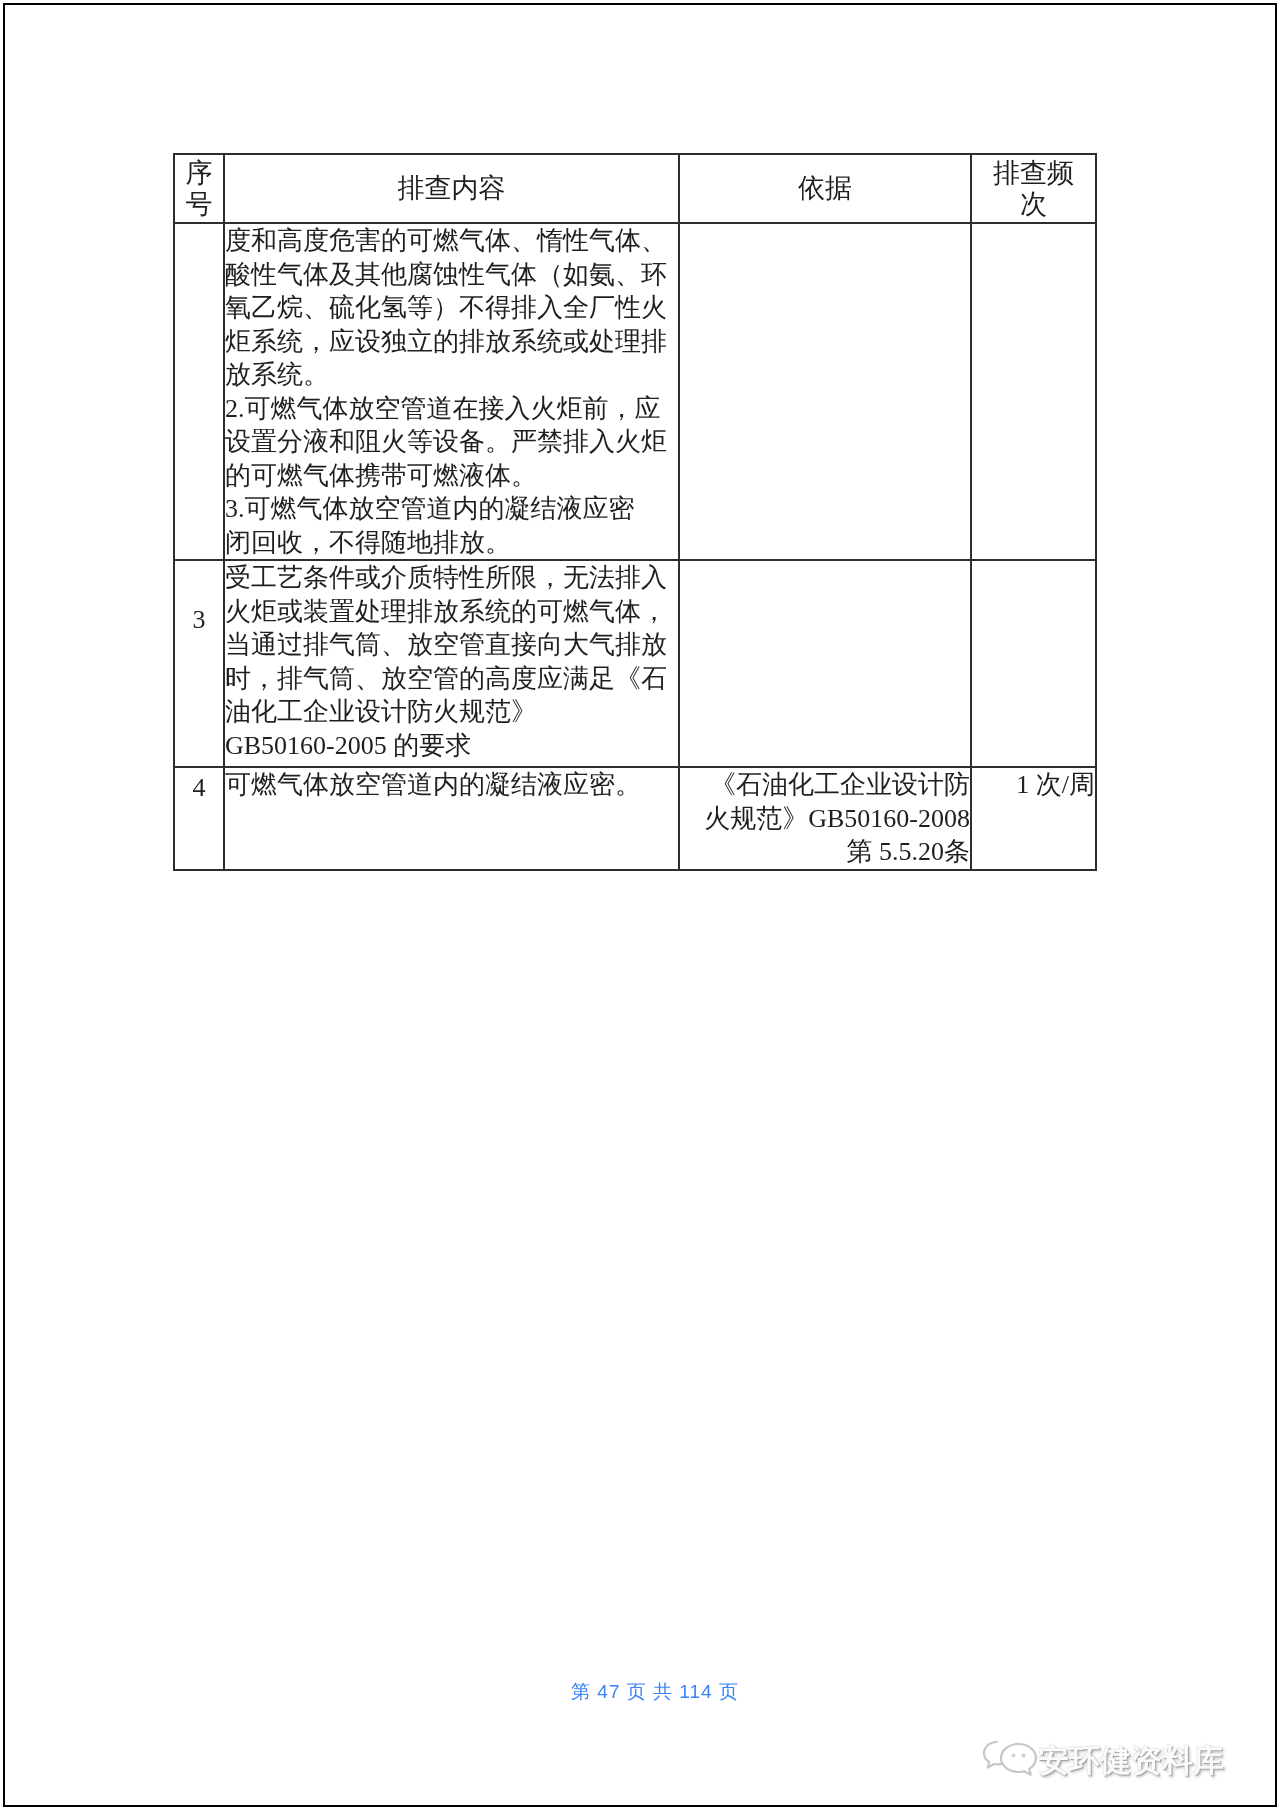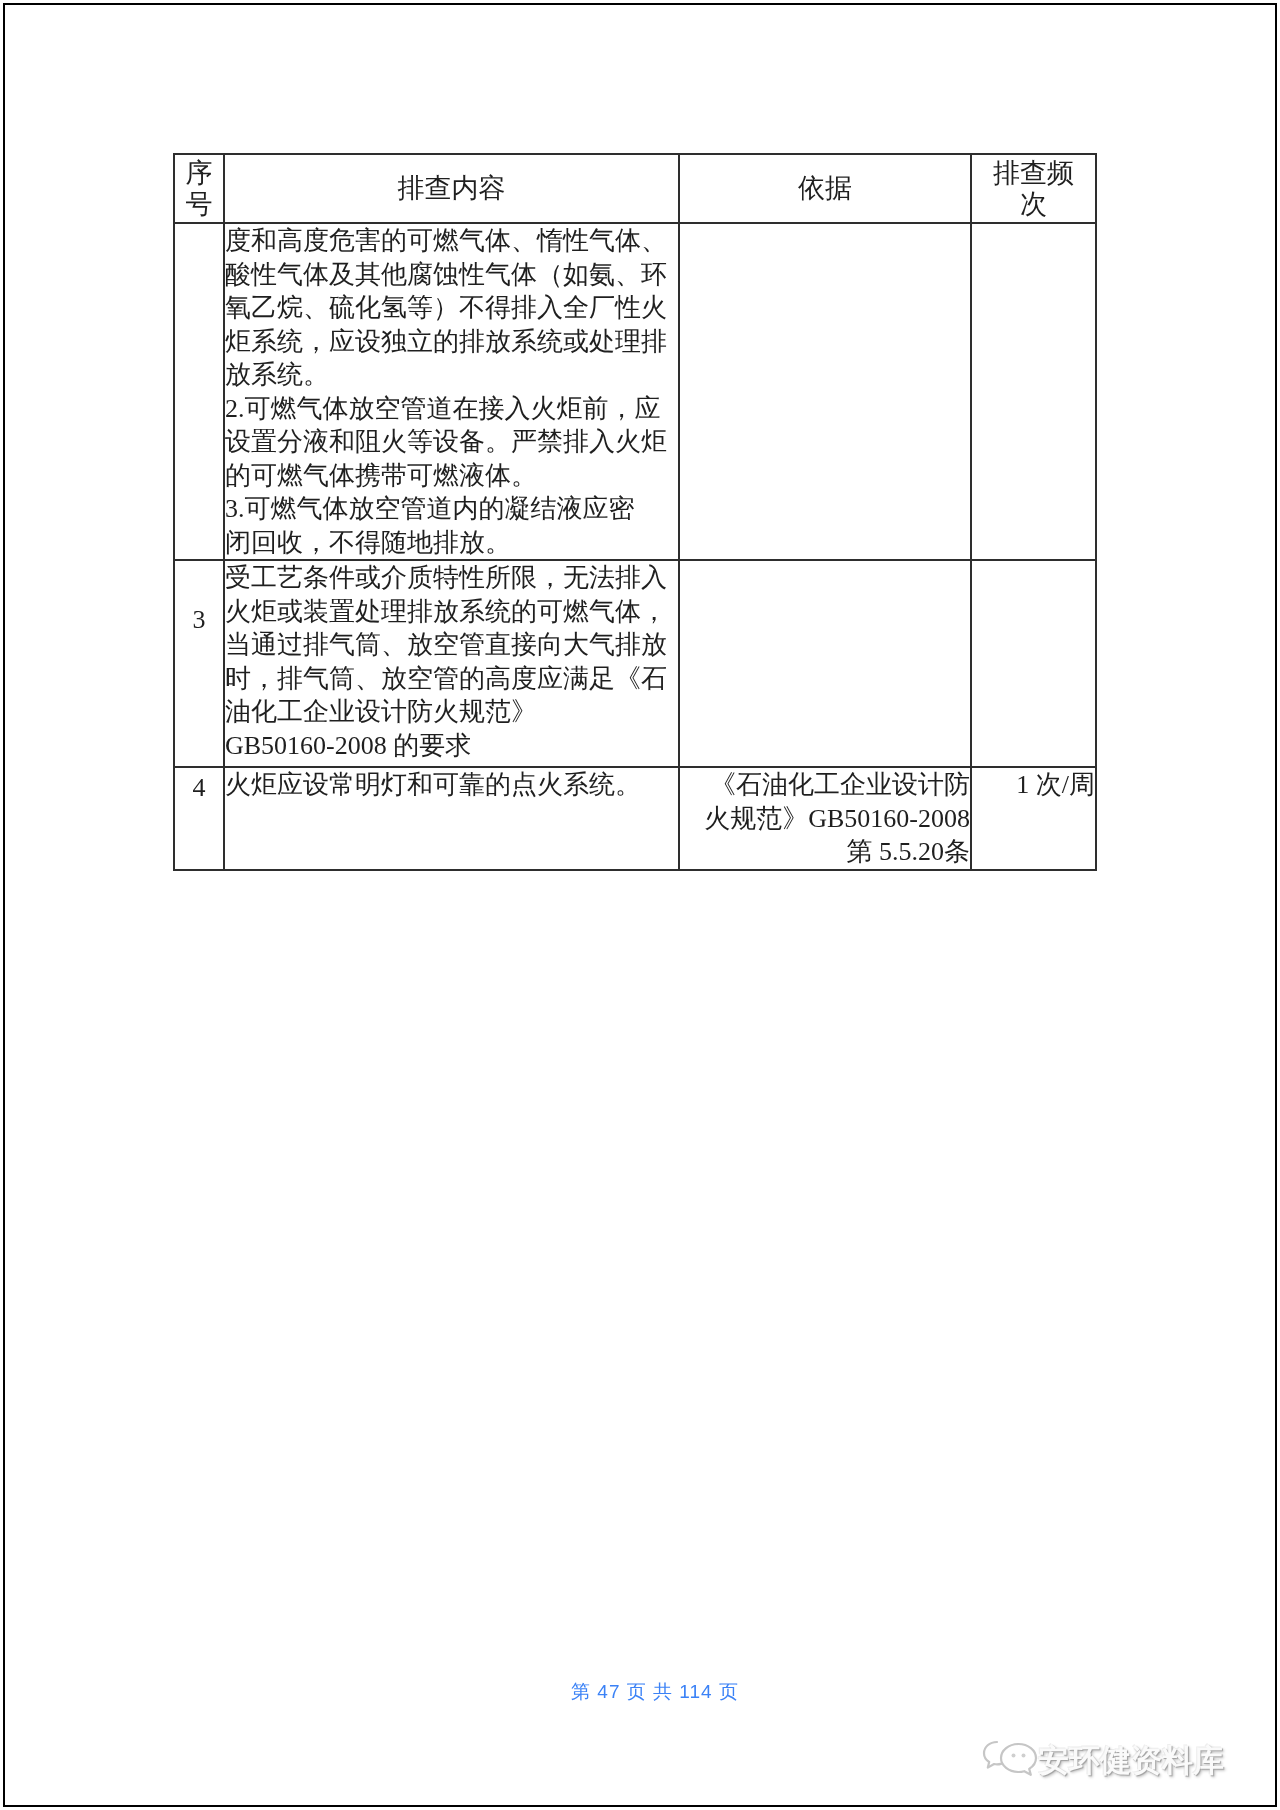--- a/index.html
+++ b/index.html
@@ -117,27 +117,27 @@
       <td class="cell-basis"></td>
       <td class="cell-freq"></td>
     </tr>
     <tr class="row-2">
       <td class="cell-no mid-3">3</td>
       <td class="cell-content">受工艺条件或介质特性所限，无法排入
 火炬或装置处理排放系统的可燃气体，
 当通过排气筒、放空管直接向大气排放
 时，排气筒、放空管的高度应满足《石
 油化工企业设计防火规范》
-GB50160-2008 的要求</td>
+GB50160-2005 的要求</td>
       <td class="cell-basis"></td>
       <td class="cell-freq"></td>
     </tr>
     <tr class="row-3">
       <td class="cell-no top-4">4</td>
-      <td class="cell-content">火炬应设常明灯和可靠的点火系统。</td>
+      <td class="cell-content">可燃气体放空管道内的凝结液应密。</td>
       <td class="cell-basis">《石油化工企业设计防
 火规范》GB50160-2008
 第 5.5.20条</td>
       <td class="cell-freq">1 次/周</td>
     </tr>
   </tbody>
 </table>
 
 <div class="page-footer">第 47 页 共 114 页</div>
 

